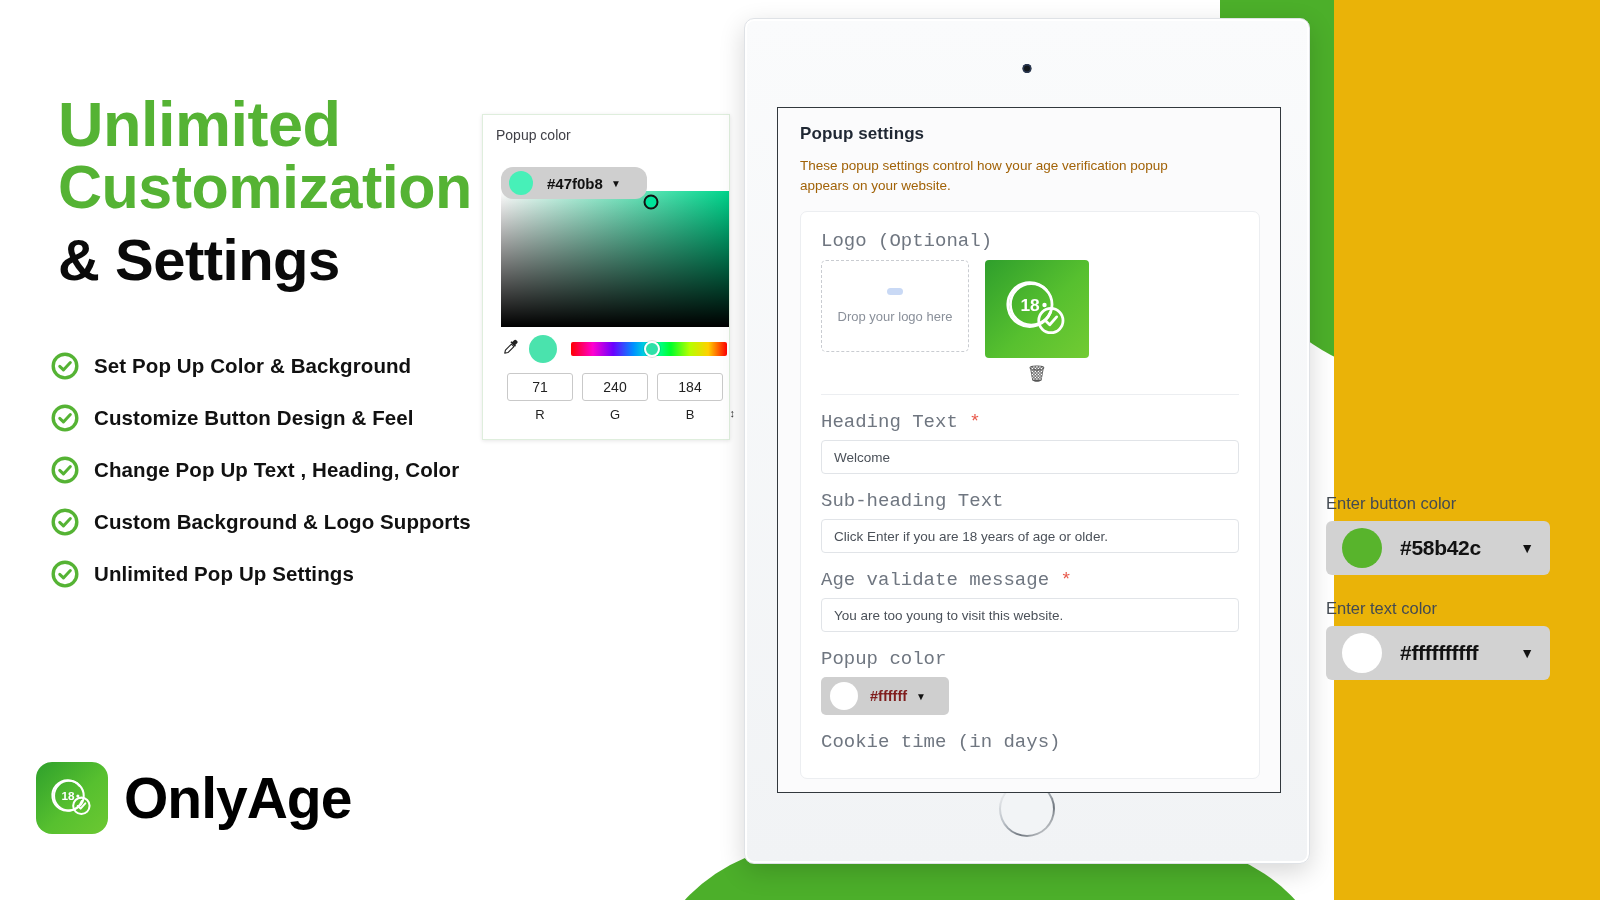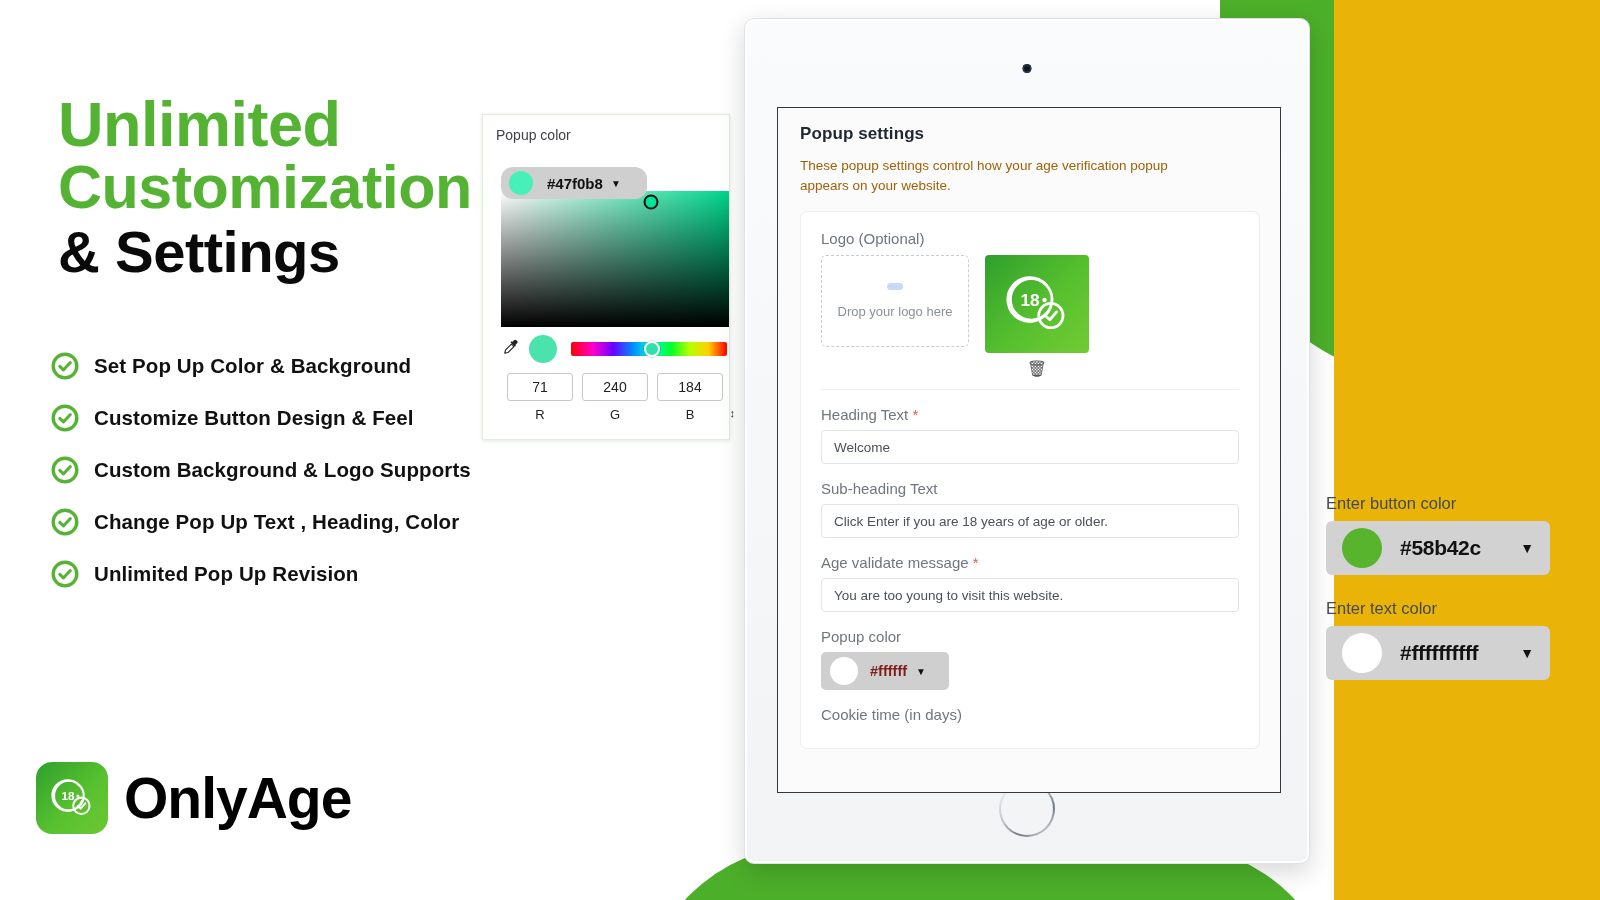--- a/index.html
+++ b/index.html
@@ -28,21 +28,21 @@
   
   .hero { position: absolute; left: 58px; top: 92px; width: 520px; }
   .hero h1 { line-height: 1.02; }
   .hl-green {
     display: block; font-size: 63px; font-weight: 700; color: #55B334;
     letter-spacing: -0.5px;
   }
   .hl-green.l2 { font-size: 61px; }
   .hl-black {
     display: block; font-size: 58px; font-weight: 700; color: #0a0a0a;
-    letter-spacing: -0.5px; margin-top: 4px;
+    letter-spacing: -0.5px; margin-top: 12px;
   }
 
   .features { position: absolute; left: 50px; top: 340px; width: 620px; }
   .feature-row { display: flex; align-items: center; height: 52px; }
   .feat-icon { width: 30px; height: 30px; flex: 0 0 30px; margin-right: 14px; }
   .feat-label { font-size: 20.5px; font-weight: 700; color: #111; letter-spacing: 0.1px; }
 
   
   .brand { position: absolute; left: 36px; top: 762px; display: flex; align-items: center; }
   .brand-mark {
@@ -146,21 +146,21 @@
 
   
   .sp { padding: 16px 20px 0 22px; }
   .sp-title { font-size: 17px; font-weight: 700; color: #1f2733; letter-spacing: 0.1px; }
   .sp-desc { font-size: 13.5px; color: #a16207; line-height: 1.45; margin-top: 12px; width: 420px; }
   .sp-card {
     margin-top: 16px; background: #fff;
     border: 1px solid #eceef1; border-radius: 7px;
     padding: 18px 20px 18px 20px;
   }
-  .fld-label { font-size: 15px; color: #6f7680; margin-bottom: 7px; }
+  .fld-label { font-size: 19px; color: #6f7680; margin-bottom: 7px; font-family: Liberation Mono, monospace; }
   .req { color: #e8594b; }
   .logo-zone { display: flex; align-items: flex-start; gap: 16px; margin-top: 8px; }
   .dropzone {
     width: 148px; height: 92px;
     border: 1px dashed #c9ccd1; border-radius: 5px;
     display: flex; flex-direction: column; align-items: center; justify-content: center;
     gap: 14px;
   }
   .dz-cloud { width: 16px; height: 7px; border-radius: 5px; background: #c9d9f5; }
   .dz-text { font-size: 13px; color: #8a909a; }
@@ -239,41 +239,41 @@
       <span class="feat-label">Customize Button Design &amp; Feel</span>
     </div>
 
     <div class="feature-row">
       <span class="feat-icon">
         <svg viewBox="0 0 32 32" width="30" height="30">
           <circle cx="16" cy="16" r="12.6" fill="none" stroke="#55B334" stroke-width="3.6"></circle>
           <path d="M10.4 16.4 L14.3 20.2 L21.7 12.3" fill="none" stroke="#55B334" stroke-width="3.2" stroke-linecap="round" stroke-linejoin="round"></path>
         </svg>
       </span>
-      <span class="feat-label">Custom Background &amp; Logo Supports</span>
+      <span class="feat-label">Change Pop Up Text , Heading, Color</span>
     </div>
 
     <div class="feature-row">
       <span class="feat-icon">
         <svg viewBox="0 0 32 32" width="30" height="30">
           <circle cx="16" cy="16" r="12.6" fill="none" stroke="#55B334" stroke-width="3.6"></circle>
           <path d="M10.4 16.4 L14.3 20.2 L21.7 12.3" fill="none" stroke="#55B334" stroke-width="3.2" stroke-linecap="round" stroke-linejoin="round"></path>
         </svg>
       </span>
-      <span class="feat-label">Change Pop Up Text , Heading, Color</span>
+      <span class="feat-label">Custom Background &amp; Logo Supports</span>
     </div>
 
     <div class="feature-row">
       <span class="feat-icon">
         <svg viewBox="0 0 32 32" width="30" height="30">
           <circle cx="16" cy="16" r="12.6" fill="none" stroke="#55B334" stroke-width="3.6"></circle>
           <path d="M10.4 16.4 L14.3 20.2 L21.7 12.3" fill="none" stroke="#55B334" stroke-width="3.2" stroke-linecap="round" stroke-linejoin="round"></path>
         </svg>
       </span>
-      <span class="feat-label">Unlimited Pop Up Revision</span>
+      <span class="feat-label">Unlimited Pop Up Settings</span>
     </div>
 
   </div>
 
   <div class="brand">
     <div class="brand-mark">
       <svg viewBox="0 0 64 64" width="50" height="50">
         <circle cx="28" cy="29" r="19" fill="none" stroke="#ffffff" stroke-width="2.6"></circle>
         <path d="M41.5 16.5 A19.5 19.5 0 1 0 44.5 36" fill="none" stroke="#ffffff" stroke-width="2.6" stroke-linecap="round"></path>
         <text x="27" y="35" font-family="Liberation Sans, sans-serif" font-size="15" font-weight="700" fill="#ffffff" text-anchor="middle">18</text>

